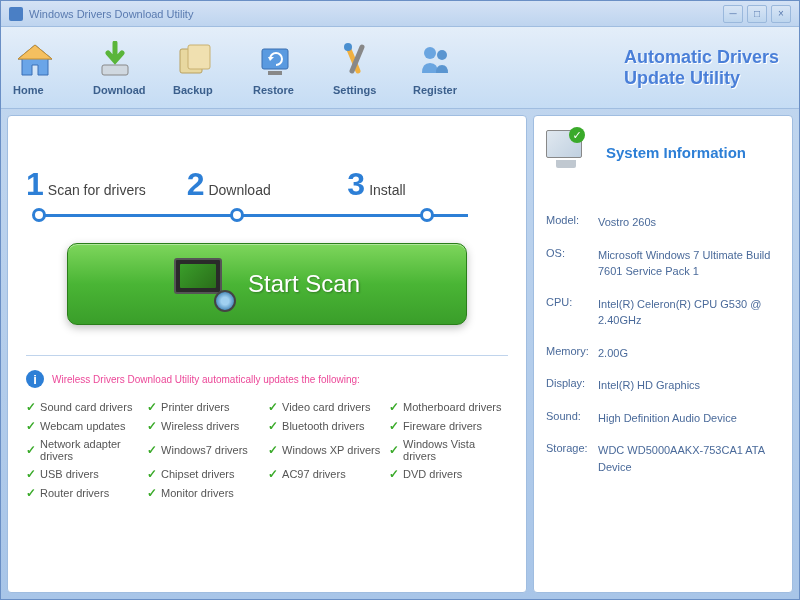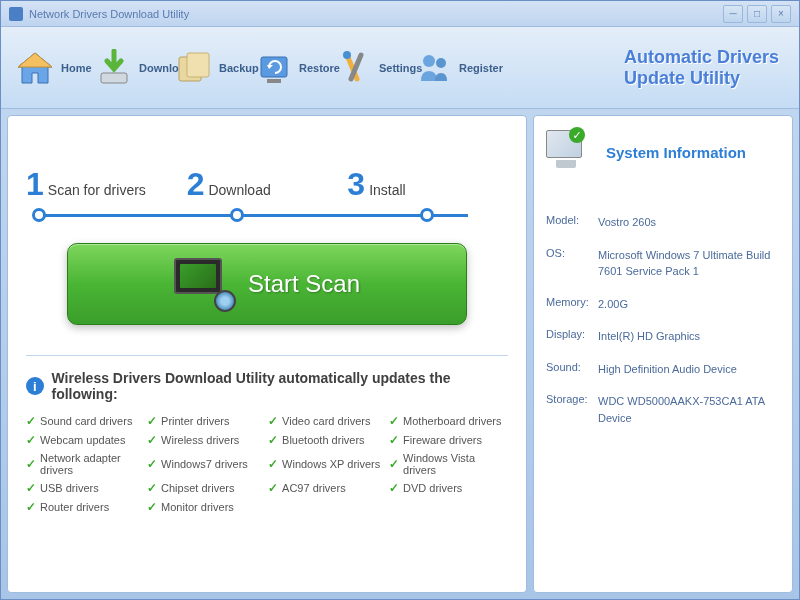--- a/index.html
+++ b/index.html
@@ -5,21 +5,21 @@
     * { margin: 0; padding: 0; box-sizing: border-box; font-family: Tahoma, Arial, sans-serif; }
     body { width: 800px; height: 600px; overflow: hidden; background: linear-gradient(180deg, #c5d9f0 0%, #a8c5e8 100%); border: 1px solid #6a8fc5; }
     
     .titlebar { height: 26px; background: linear-gradient(180deg, #d4e2f5 0%, #bed4ef 100%); display: flex; align-items: center; padding: 0 8px; border-bottom: 1px solid #a0bde0; }
     .titlebar-icon { width: 14px; height: 14px; background: #4a7fc5; border-radius: 2px; margin-right: 6px; }
     .titlebar-text { font-size: 11px; color: #5a7bb0; flex: 1; }
     .window-controls { display: flex; gap: 4px; }
     .window-btn { width: 20px; height: 18px; background: linear-gradient(180deg, #d8e5f5 0%, #bdd5ee 100%); border: 1px solid #9ab8dc; border-radius: 2px; display: flex; align-items: center; justify-content: center; cursor: pointer; font-size: 10px; color: #5a7bb0; }
     
     .toolbar { height: 82px; background: linear-gradient(180deg, #e4eef9 0%, #c5dcf4 100%); display: flex; align-items: center; padding: 0 12px; border-bottom: 1px solid #a0bde0; }
-    .toolbar-item { display: flex; align-items: center; width: 80px; cursor: pointer; gap: 4px; }
+    .toolbar-item { display: flex; flex-direction: column; align-items: flex-start; width: 80px; cursor: pointer; gap: 4px; }
     .toolbar-icon { width: 44px; height: 40px; display: flex; align-items: center; justify-content: center; }
     .toolbar-label { font-size: 11px; color: #3b5f8c; font-weight: bold; }
     .toolbar-spacer { flex: 1; }
     .toolbar-brand { text-align: left; padding-right: 8px; }
     .brand-line1 { font-size: 18px; font-weight: bold; color: #4a7fd8; text-shadow: 1px 1px 0 #fff; }
     .brand-line2 { font-size: 18px; font-weight: bold; color: #4a7fd8; text-shadow: 1px 1px 0 #fff; }
     
     .content { display: flex; height: 490px; padding: 6px; gap: 6px; }
     .main-panel { flex: 1; background: #fff; border: 1px solid #a0bde0; border-radius: 4px; padding: 20px 18px; position: relative; overflow: hidden; }
     .side-panel { width: 260px; background: #fff; border: 1px solid #a0bde0; border-radius: 4px; padding: 14px 12px; }
@@ -35,21 +35,21 @@
     .scan-btn { width: 400px; height: 82px; margin: 0 auto; background: linear-gradient(180deg, #7ed65c 0%, #4ab535 50%, #3a9e2a 100%); border: 1px solid #2a7e1a; border-radius: 10px; display: flex; align-items: center; justify-content: center; gap: 16px; cursor: pointer; box-shadow: 0 3px 8px rgba(0,0,0,0.25), inset 0 1px 0 rgba(255,255,255,0.4); }
     .scan-icon { width: 58px; height: 52px; position: relative; }
     .scan-monitor { width: 48px; height: 36px; background: #2a2a2a; border-radius: 3px; border: 2px solid #555; position: relative; }
     .scan-monitor::after { content: ''; position: absolute; top: 4px; left: 4px; right: 4px; bottom: 4px; background: linear-gradient(135deg, #3a9e2a 0%, #2a6e1a 100%); border-radius: 1px; }
     .scan-mag { position: absolute; right: -4px; bottom: -2px; width: 22px; height: 22px; background: radial-gradient(circle, #a0d0f0 30%, #5090c0 70%); border: 2px solid #444; border-radius: 50%; }
     .scan-text { font-size: 24px; color: #fff; font-weight: 500; text-shadow: 1px 1px 2px rgba(0,0,0,0.3); }
     
     .divider { height: 1px; background: #c0d4ec; margin: 30px 0 14px; }
     .subtitle-row { display: flex; align-items: center; gap: 8px; margin-bottom: 12px; }
     .info-icon-sm { width: 18px; height: 18px; background: #2d7fd6; border-radius: 50%; color: #fff; font-size: 13px; font-weight: bold; display: flex; align-items: center; justify-content: center; }
-    .subtitle { font-size: 14px; color: #404040; font-weight: bold; }
+    .subtitle { font-size: 10px; color: #ec4899; font-weight: normal; }
     .driver-grid { display: grid; grid-template-columns: repeat(4, 1fr); gap: 5px 2px; }
     .driver-item { display: flex; align-items: center; gap: 4px; font-size: 11px; color: #555; }
     .check { color: #3aaa2a; font-weight: bold; font-size: 12px; }
     
     .sys-header { display: flex; align-items: center; gap: 20px; margin-bottom: 40px; }
     .sys-icon { width: 40px; height: 44px; position: relative; }
     .sys-monitor { width: 36px; height: 28px; background: linear-gradient(135deg, #e0e8f0, #c0d0e0); border: 1px solid #888; border-radius: 2px; position: relative; }
     .sys-monitor::after { content: '✓'; position: absolute; top: -4px; right: -4px; background: #3aaa2a; color: #fff; width: 16px; height: 16px; border-radius: 50%; font-size: 11px; display: flex; align-items: center; justify-content: center; }
     .sys-base { width: 20px; height: 8px; background: #c0c8d0; margin: 2px auto 0; border-radius: 0 0 2px 2px; }
     .sys-title { font-size: 15px; color: #2d7fd6; font-weight: bold; }
@@ -57,21 +57,21 @@
     .sys-label { width: 52px; color: #4a6a9a; }
     .sys-value { flex: 1; color: #4a6a9a; line-height: 1.5; }
     
     svg { display: block; }
   </style>
 </head>
 <body>
 
 <div class="titlebar">
   <div class="titlebar-icon"></div>
-  <div class="titlebar-text">Network Drivers Download Utility</div>
+  <div class="titlebar-text">Windows Drivers Download Utility</div>
   <div class="window-controls">
     <div class="window-btn">─</div>
     <div class="window-btn">□</div>
     <div class="window-btn">×</div>
   </div>
 </div>
 
 <div class="toolbar">
   <div class="toolbar-item">
     <div class="toolbar-icon">
@@ -260,20 +260,24 @@
     <div id="sys-rows">
         <div class="sys-row">
           <div class="sys-label">Model:</div>
           <div class="sys-value">Vostro 260s</div>
         </div>
         <div class="sys-row">
           <div class="sys-label">OS:</div>
           <div class="sys-value">Microsoft Windows 7 Ultimate  Build 7601 Service Pack 1</div>
         </div>
         <div class="sys-row">
+          <div class="sys-label">CPU:</div>
+          <div class="sys-value">Intel(R) Celeron(R) CPU G530 @ 2.40GHz</div>
+        </div>
+        <div class="sys-row">
           <div class="sys-label">Memory:</div>
           <div class="sys-value">2.00G</div>
         </div>
         <div class="sys-row">
           <div class="sys-label">Display:</div>
           <div class="sys-value">Intel(R) HD Graphics</div>
         </div>
         <div class="sys-row">
           <div class="sys-label">Sound:</div>
           <div class="sys-value">High Definition Audio Device</div>

